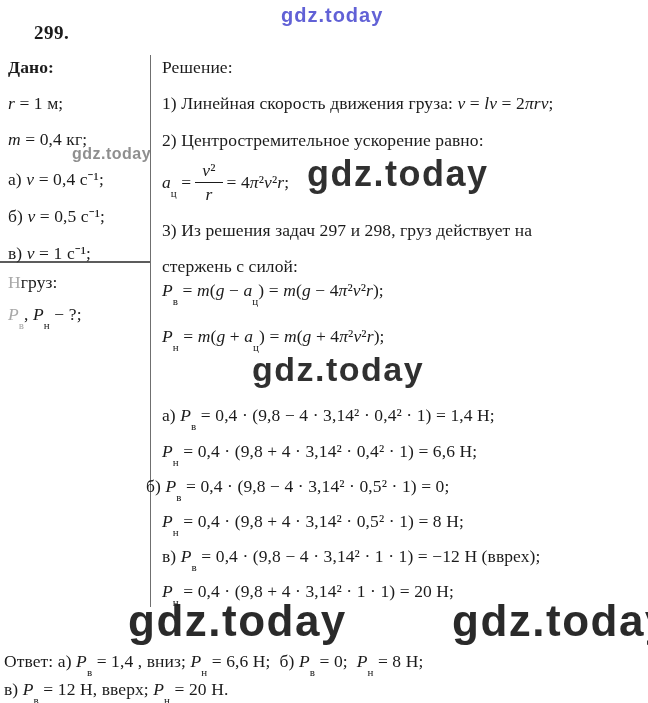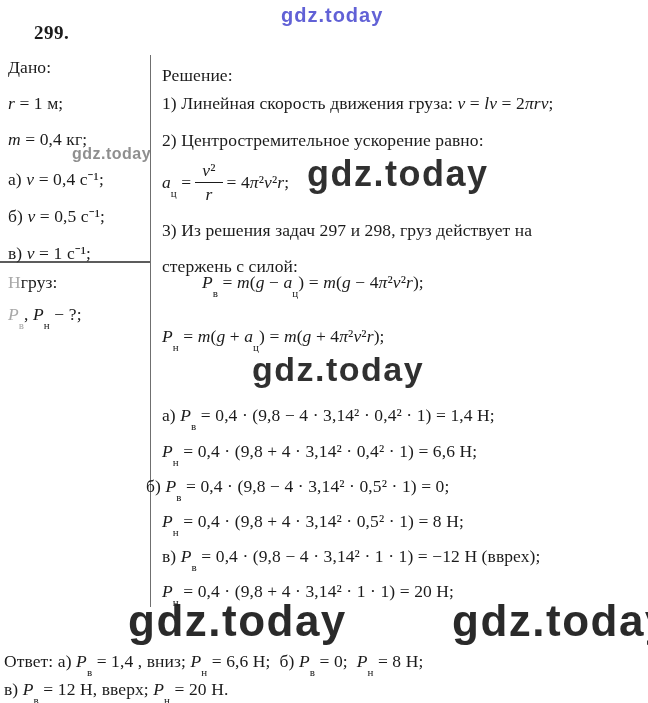--- a/index.html
+++ b/index.html
@@ -75,47 +75,47 @@
 <div class="abs wm wm-center" style="left:252px;top:350px;">gdz.today</div>
 <div class="abs wm wm-bottom" style="left:128px;top:596px;">gdz.today</div>
 <div class="abs wm wm-bottom" style="left:452px;top:596px;">gdz.today</div>
 
 <div class="abs problem-number" style="left:2px;top:22px;margin-left:32px;">299.</div>
 
 <div class="abs v-divider"></div>
 <div class="abs h-divider"></div>
 
 <div>
-  <div class="abs txt" style="left:8px;top:57px;">Дано:</div>
+  <div class="abs txt" style="left:8px;top:57px;font-weight:bold;">Дано:</div>
   <div class="abs txt" style="left:8px;top:93px;"><i>r</i> = 1 м;</div>
   <div class="abs txt" style="left:8px;top:129px;"><i>m</i> = 0,4 кг;</div>
   <div class="abs txt" style="left:8px;top:166px;">а) <i>ν</i> = 0,4 с⁻¹;</div>
   <div class="abs txt" style="left:8px;top:203px;">б) <i>ν</i> = 0,5 с⁻¹;</div>
   <div class="abs txt" style="left:8px;top:240px;">в) <i>ν</i> = 1 с⁻¹;</div>
   <div class="abs txt" style="left:8px;top:272px;"><span class="faded">Н</span><span>груз:</span></div>
   <div class="abs txt" style="left:8px;top:304px;"><span class="faded"><i>P</i><sub>в</sub></span><span>, <i>P</i><sub>н</sub> − ?;</span></div>
 </div>
 
 <div>
-  <div class="abs txt" style="left:162px;top:65px;">Решение:</div>
+  <div class="abs txt" style="left:162px;top:57px;">Решение:</div>
   <div class="abs txt" style="left:162px;top:93px;">1) Линейная скорость движения груза: <i>v</i> = <i>lν</i> = 2<i>πrν</i>;</div>
   <div class="abs txt" style="left:162px;top:130px;">2) Центростремительное ускорение равно:</div>
 
   <div class="abs txt frac-row" style="left:162px;top:160px;">
     <span><i>a</i><sub>ц</sub> =</span>
     <span class="frac">
       <span class="num"><i>v</i>²</span>
       <span class="den"><i>r</i></span>
     </span>
     <span>= 4<i>π</i>²<i>ν</i>²<i>r</i>;</span>
   </div>
 
   <div class="abs txt" style="left:162px;top:220px;">3) Из решения задач 297 и 298, груз действует на</div>
   <div class="abs txt" style="left:162px;top:256px;">стержень с силой:</div>
-  <div class="abs txt" style="left:162px;top:272px;margin-left:40px;"><i>P</i><sub>в</sub> = <i>m</i>(<i>g</i> − <i>a</i><sub>ц</sub>) = <i>m</i>(<i>g</i> − 4<i>π</i>²<i>ν</i>²<i>r</i>);</div>
+  <div class="abs txt" style="left:162px;top:280px;"><i>P</i><sub>в</sub> = <i>m</i>(<i>g</i> − <i>a</i><sub>ц</sub>) = <i>m</i>(<i>g</i> − 4<i>π</i>²<i>ν</i>²<i>r</i>);</div>
   <div class="abs txt" style="left:162px;top:326px;"><i>P</i><sub>н</sub> = <i>m</i>(<i>g</i> + <i>a</i><sub>ц</sub>) = <i>m</i>(<i>g</i> + 4<i>π</i>²<i>ν</i>²<i>r</i>);</div>
 
   <div class="abs txt" style="left:162px;top:405px;">а) <i>P</i><sub>в</sub> = 0,4 · (9,8 − 4 · 3,14² · 0,4² · 1) = 1,4 Н;</div>
   <div class="abs txt" style="left:162px;top:441px;"><i>P</i><sub>н</sub> = 0,4 · (9,8 + 4 · 3,14² · 0,4² · 1) = 6,6 Н;</div>
   <div class="abs txt" style="left:146px;top:476px;">б) <i>P</i><sub>в</sub> = 0,4 · (9,8 − 4 · 3,14² · 0,5² · 1) = 0;</div>
   <div class="abs txt" style="left:162px;top:511px;"><i>P</i><sub>н</sub> = 0,4 · (9,8 + 4 · 3,14² · 0,5² · 1) = 8 Н;</div>
   <div class="abs txt" style="left:162px;top:546px;">в) <i>P</i><sub>в</sub> = 0,4 · (9,8 − 4 · 3,14² · 1 · 1) = −12 Н (вврех);</div>
   <div class="abs txt" style="left:162px;top:581px;"><i>P</i><sub>н</sub> = 0,4 · (9,8 + 4 · 3,14² · 1 · 1) = 20 Н;</div>
 </div>
 

